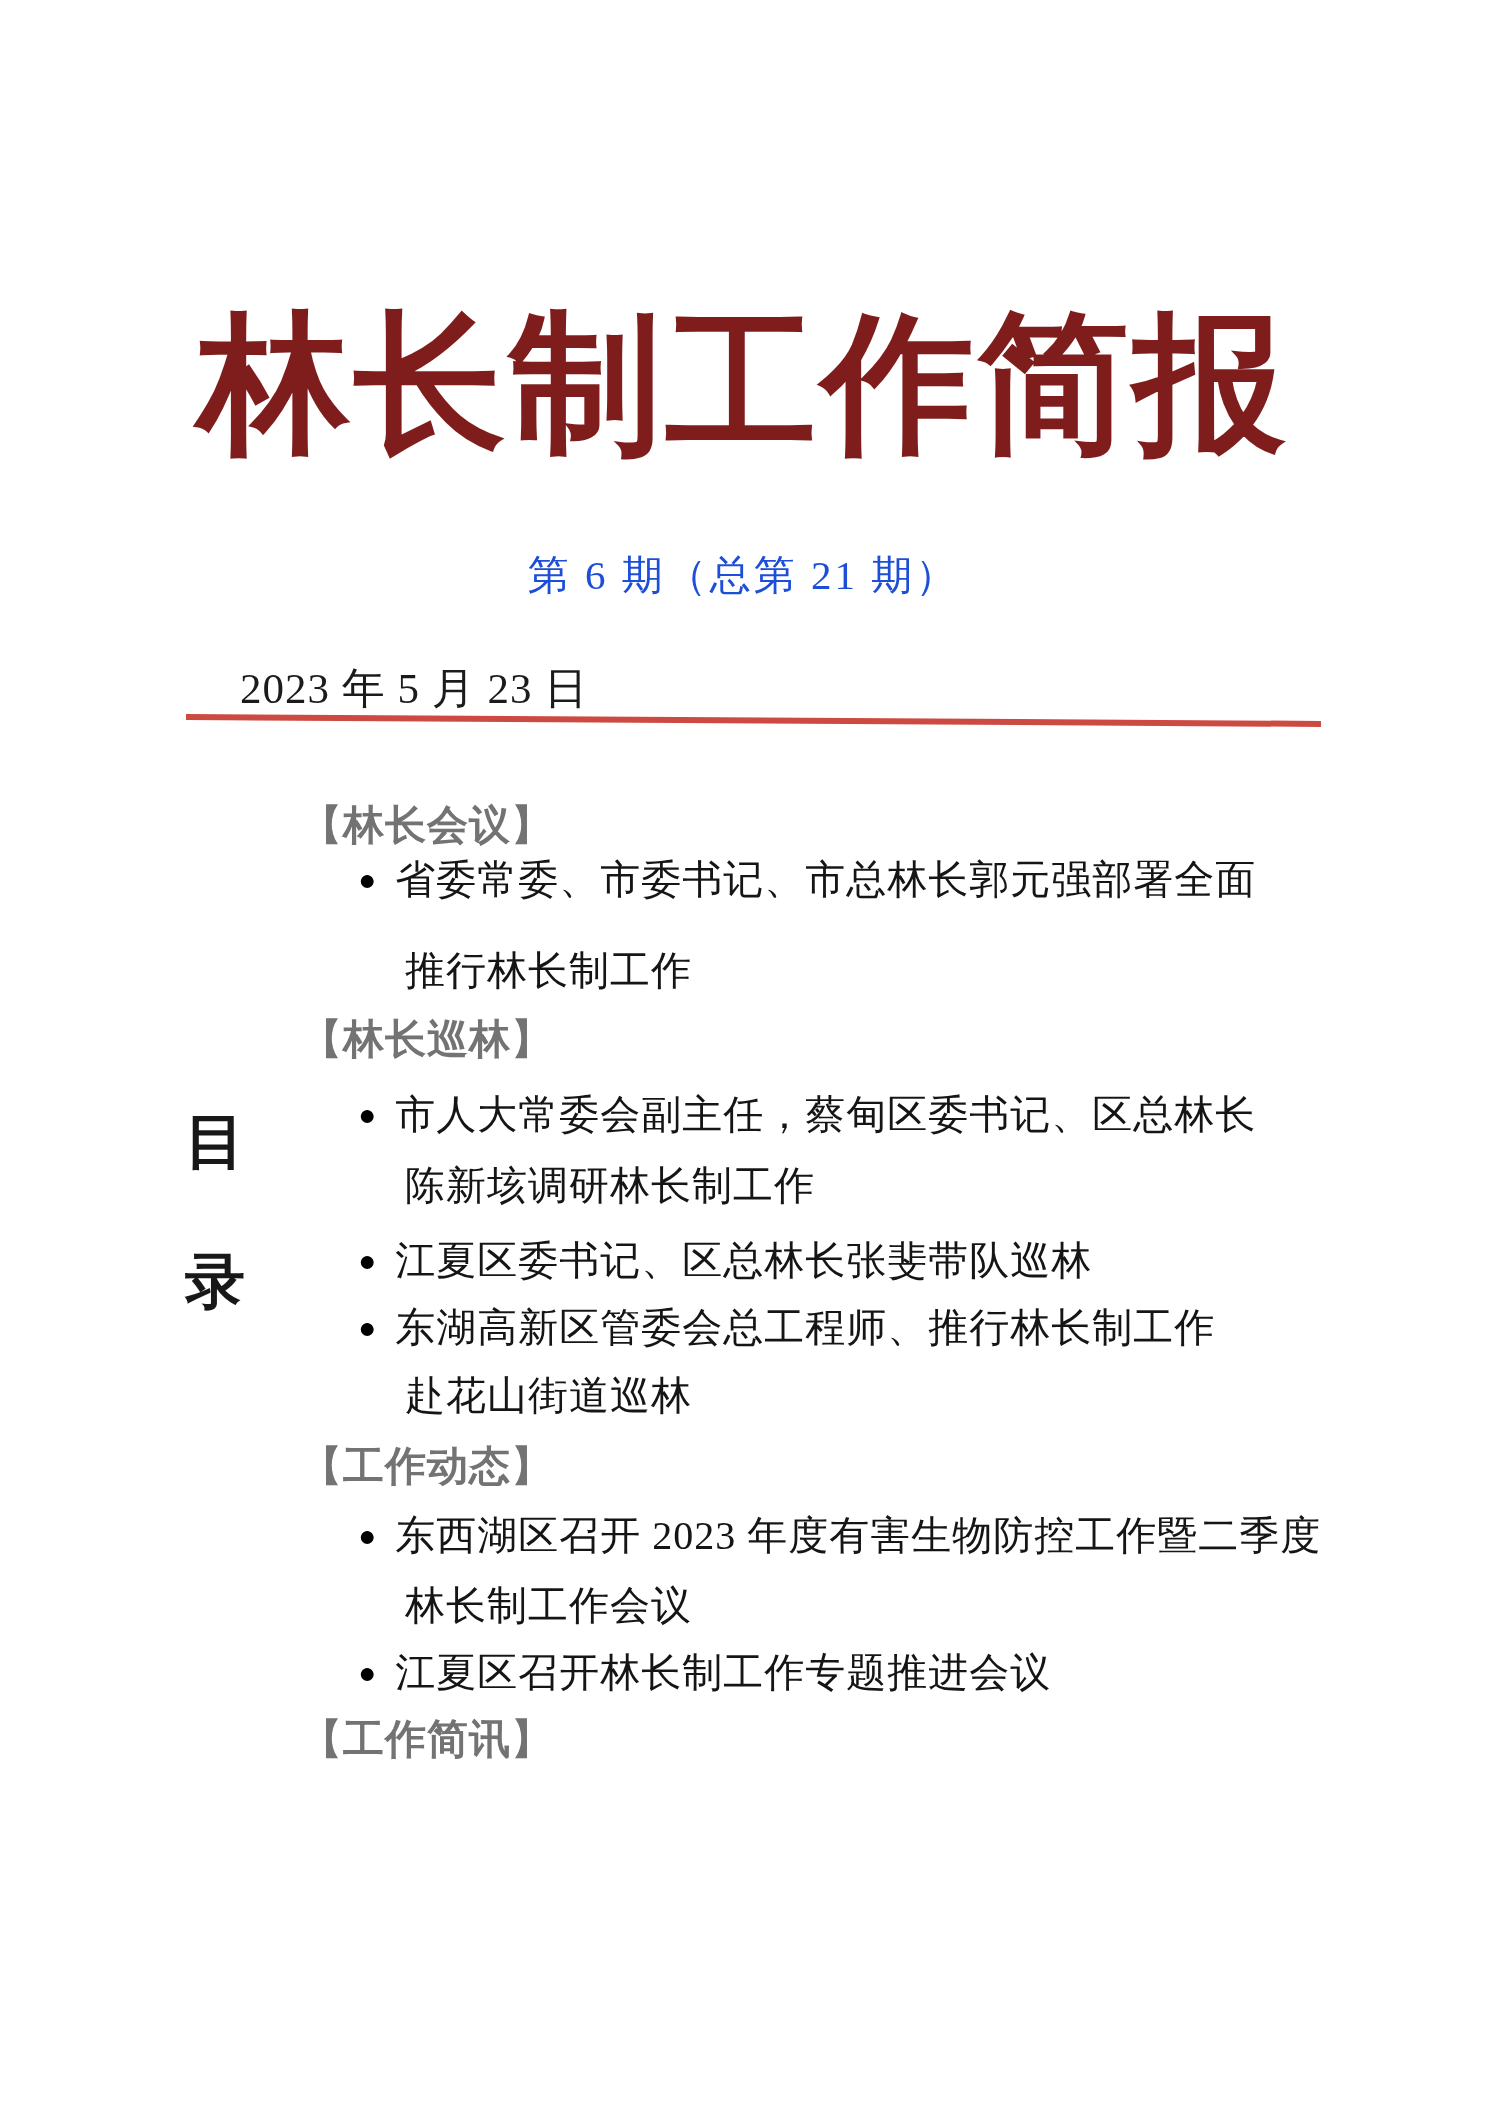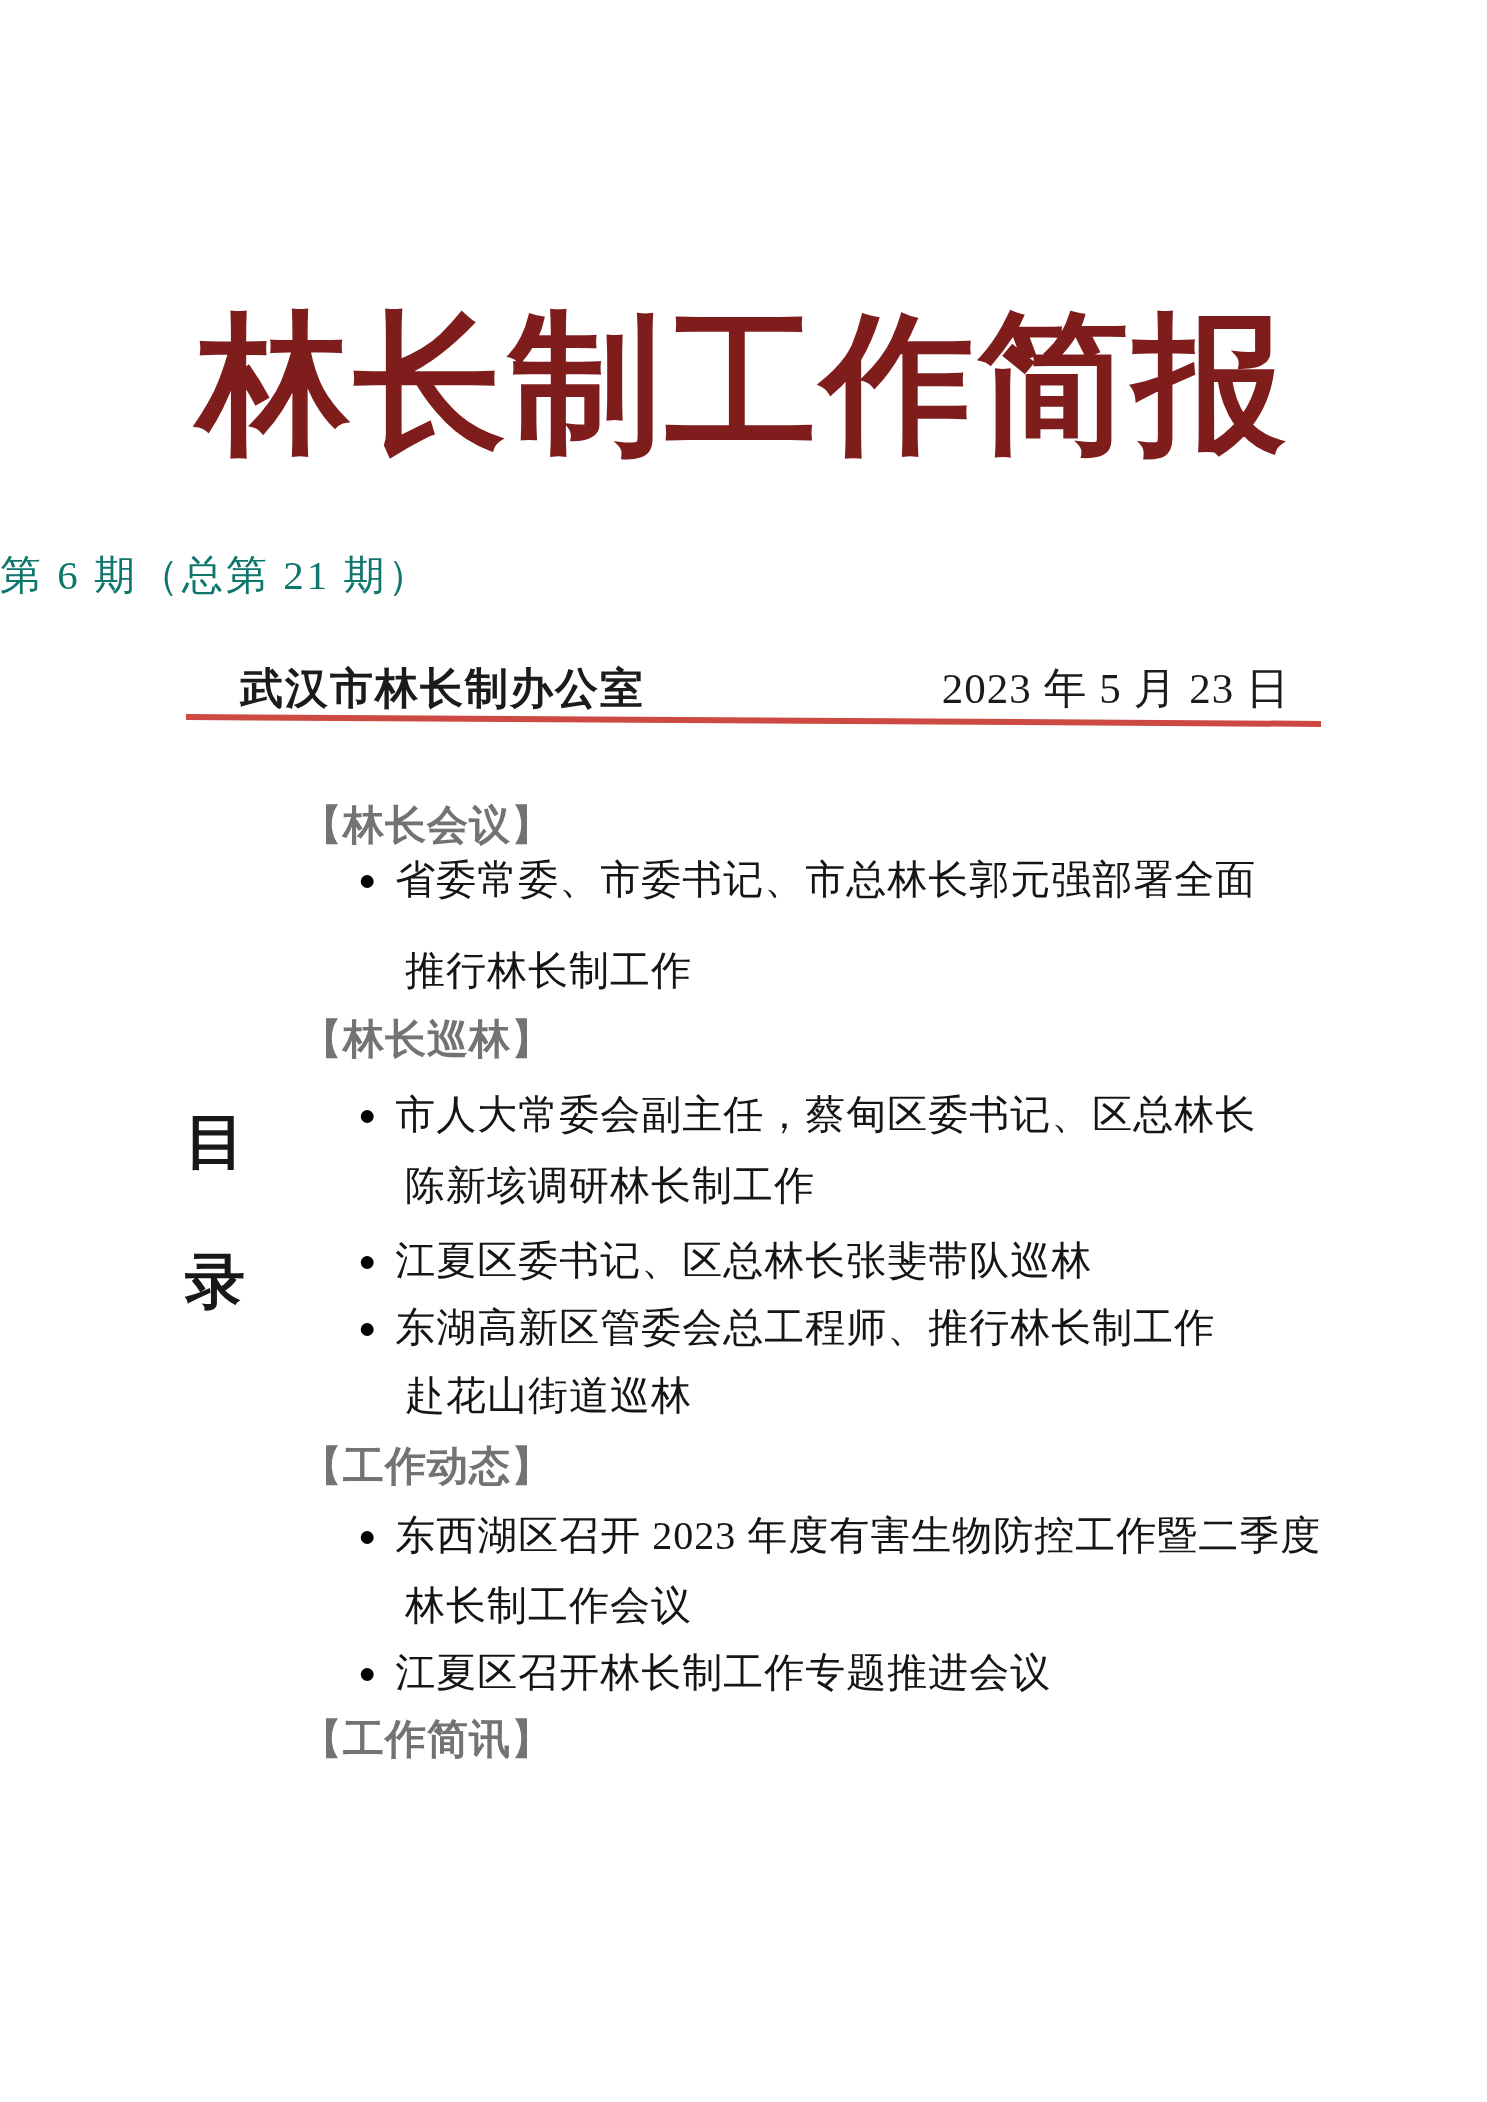--- a/index.html
+++ b/index.html
@@ -28,25 +28,25 @@
     font-weight: bold;
     letter-spacing: 4px;
     color: #7f1d1d;
     white-space: nowrap;
   }
   .issue-line {
     position: absolute;
     top: 551px;
     left: 0;
     width: 100%;
-    text-align: left;
+    text-align: center;
     font-size: 41px;
     line-height: 1.2;
     letter-spacing: 3px;
-    color: #0f766e;
+    color: #1d4ed8;
     white-space: nowrap;
   }
   .pub-row {
     position: absolute;
     top: 660px;
     left: 240px;
     width: 1050px;
     display: flex;
     justify-content: space-between;
     align-items: baseline;
@@ -120,21 +120,20 @@
 </style>
 </head>
 <body>
 
 <div class="page">
 
   <div class="masthead-title">林长制工作简报</div>
   <div class="issue-line">第 6 期（总第 21 期）</div>
 
   <div class="pub-row">
-    <span class="publisher">武汉市林长制办公室</span>
     <span class="pub-date">2023 年 5 月 23 日</span>
   </div>
 
   <div class="red-rule"></div>
 
   <div class="toc-label-char toc-char-1">目</div>
   <div class="toc-label-char toc-char-2">录</div>
 
   <div class="line heading" style="top:802px">【林长会议】</div>
 

